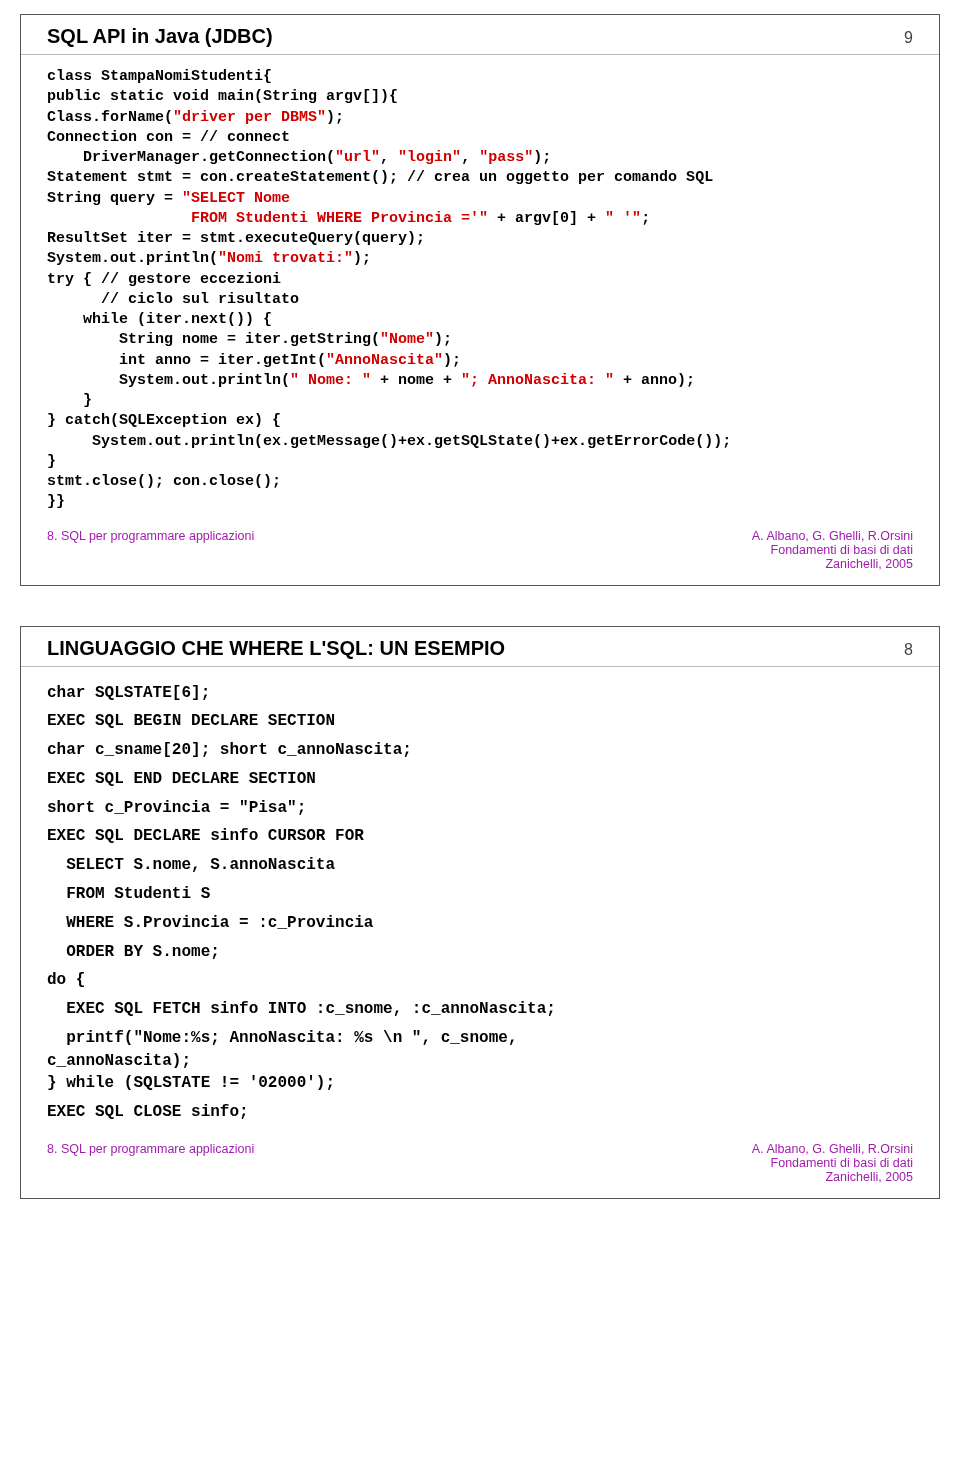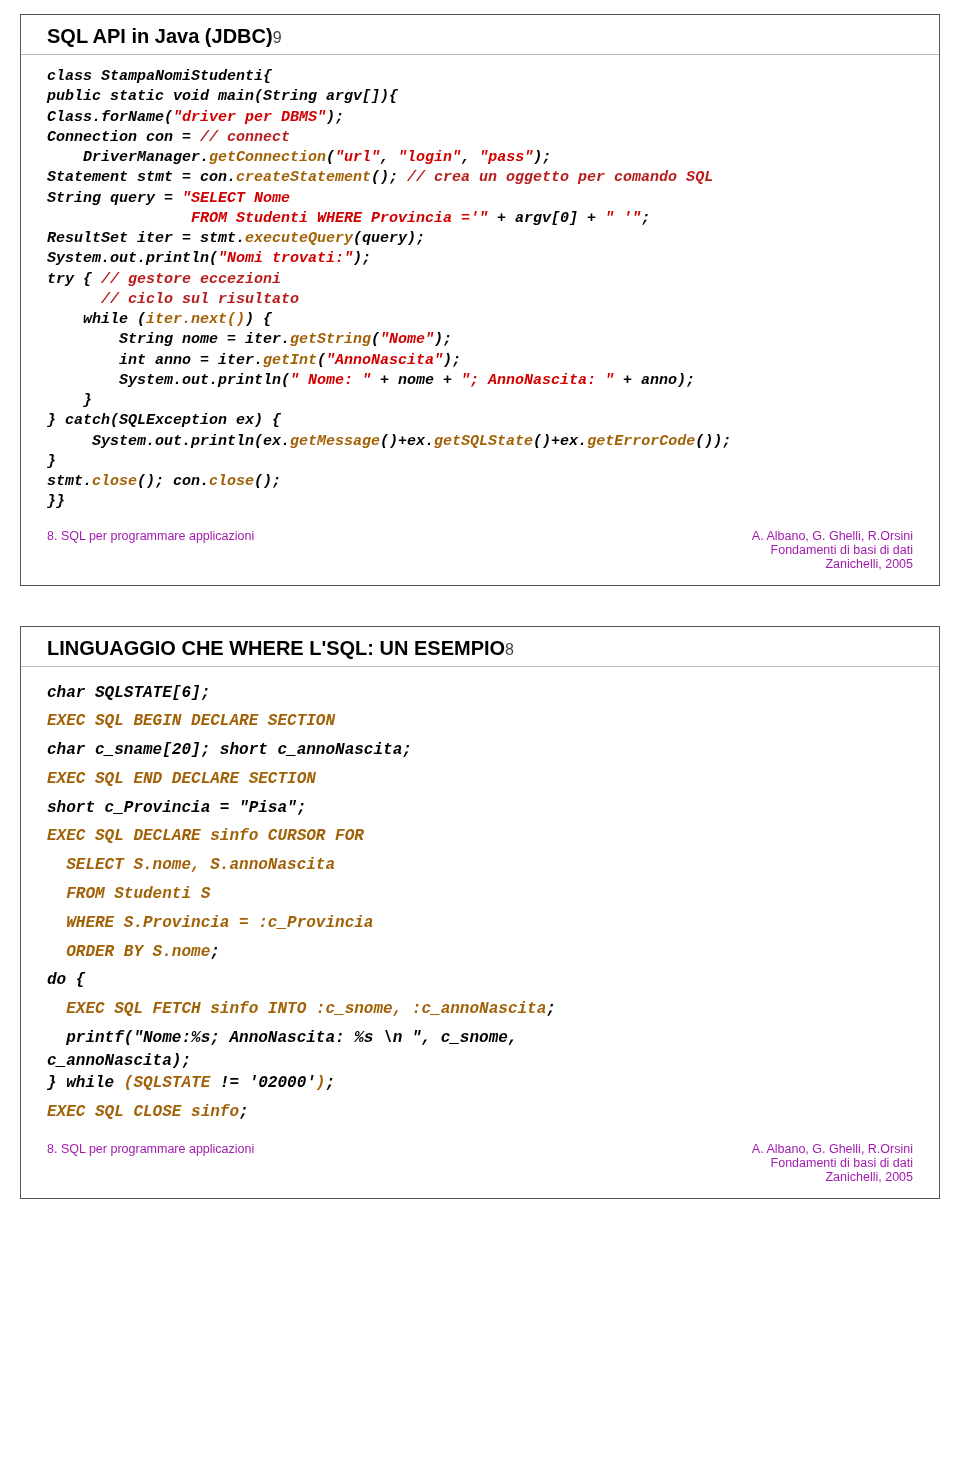--- a/index.html
+++ b/index.html
@@ -17,20 +17,21 @@
   }
   .slide {
     border: 1px solid #555;
     margin: 14px 20px 40px 20px;
     padding: 0 0 10px 0;
     position: relative;
     box-sizing: border-box;
   }
   .slide-head {
     display: flex;
+    justify-content: space-between;
     align-items: baseline;
     padding: 10px 26px 6px 26px;
     border-bottom: 1px solid #bbb;
   }
   .slide-title {
     font-family: Verdana, Arial, sans-serif;
     font-weight: bold;
     font-size: 20px;
   }
   .slide-num {
@@ -51,25 +52,25 @@
   }
   .footer {
     display: flex;
     justify-content: space-between;
     padding: 8px 26px 4px 26px;
     font-family: Arial, sans-serif;
     font-size: 12.5px;
     color: #a21caf;
   }
   .footer-right { text-align: right; }
-  .blue  { color: #a16207; }
+  .blue  { color: #000000; }
   .red   { color: #d10000; }
-  .green { color: #b91c1c; }
+  .green { color: #000000; }
   .bold  { font-weight: bold; }
-  .code-line { display: block; font-style: italic; }
+  .code-line { display: block; }
 </style>
 </head>
 <body>
 
 <div class="page">
 
   <div class="slide">
     <div class="slide-head">
       <span class="slide-title">SQL API in Java (JDBC)</span>
       <span class="slide-num">9</span>

